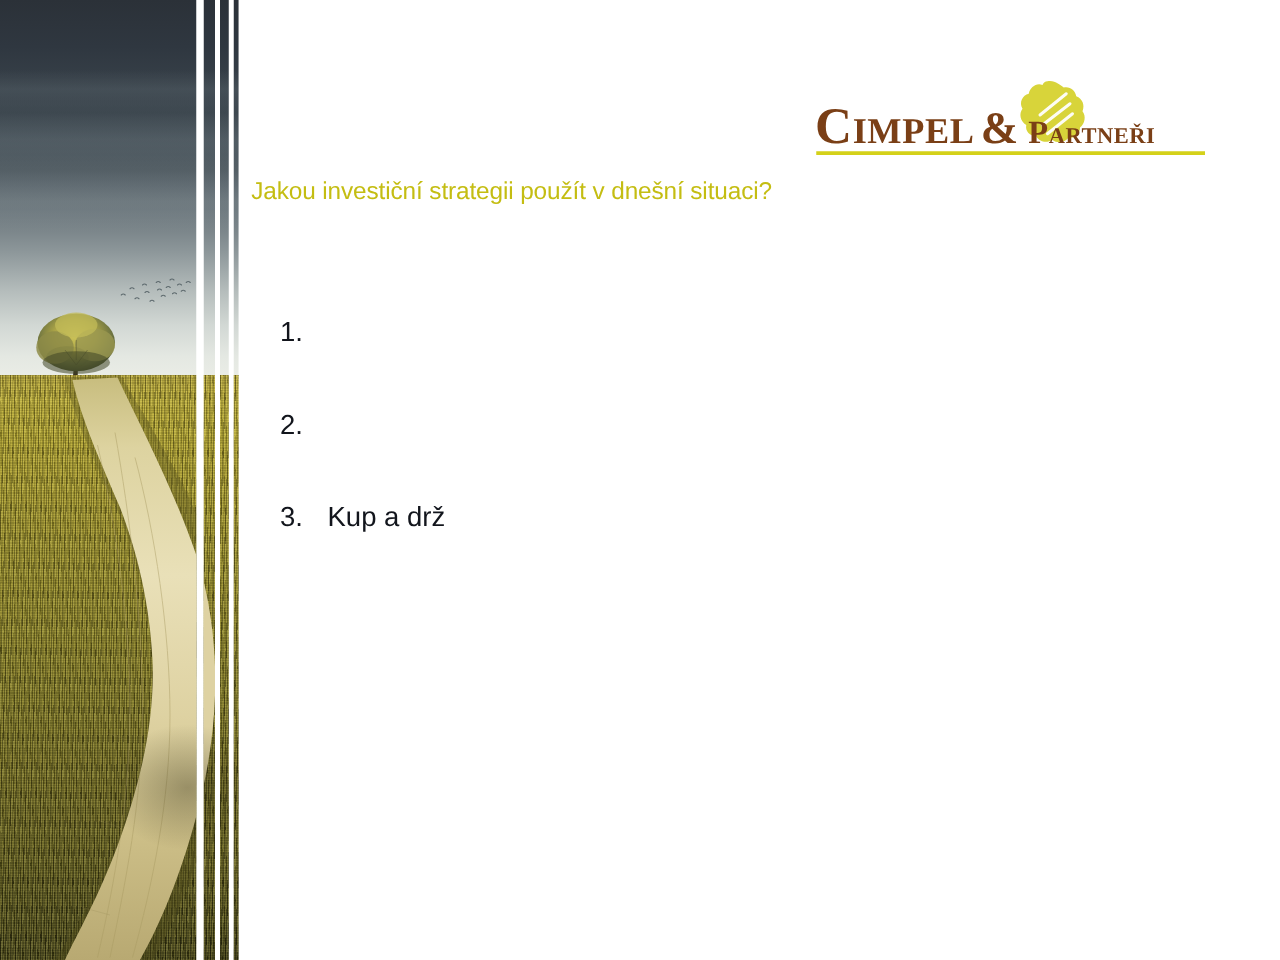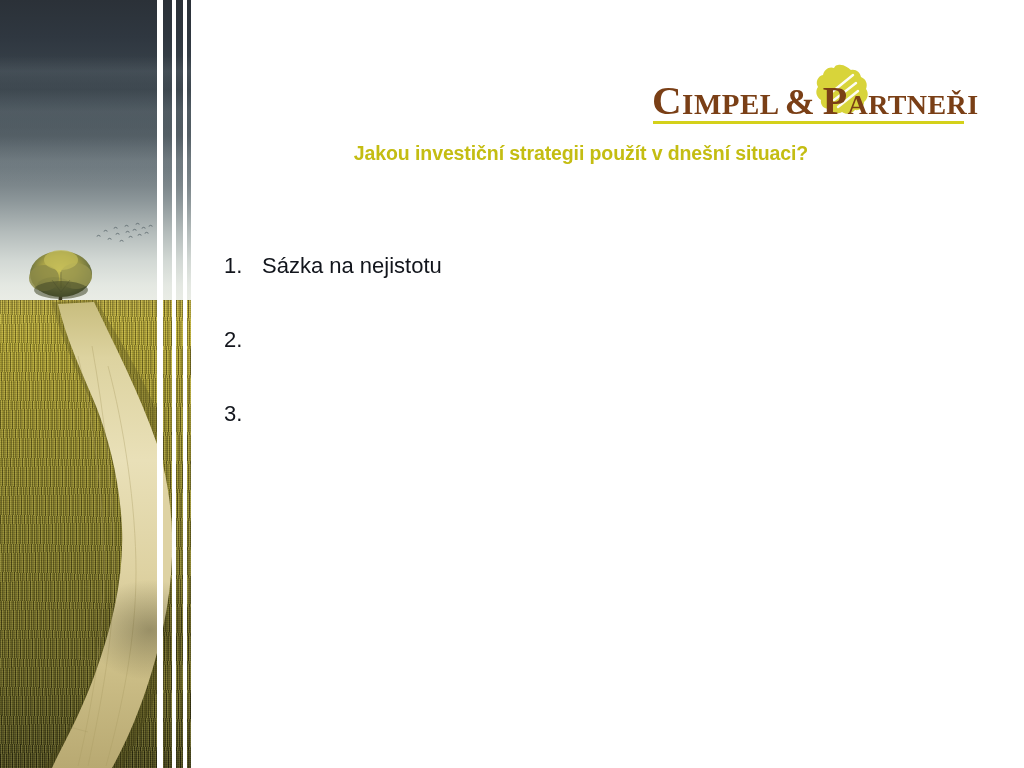--- a/index.html
+++ b/index.html
@@ -173,21 +173,21 @@
   }
   .logo-amp {
     font-size: 36px;
     font-weight: 700;
     line-height: 44px;
     margin-left: 5px;
     position: relative;
     z-index: 3;
   }
   .logo-partneri {
-    font-size: 40px;
+    font-size: 26px;
     font-weight: 700;
     font-variant: small-caps;
     letter-spacing: 0.4px;
     line-height: 44px;
     margin-left: 8px;
   }
   .logo-rule {
     position: absolute;
     left: 1px;
     top: 57px;
@@ -196,25 +196,24 @@
     background: #d4d11a;
   }
 
   
   .slide-title {
     position: absolute;
     left: 201px;
     top: 140px;
     width: 760px;
     font-size: 19.5px;
-    font-weight: 700;
+    font-weight: 400;
     color: #c4bd12;
     letter-spacing: -0.1px;
     line-height: 26px;
-    text-align: center;
   }
 
   
   .agenda {
     position: absolute;
     left: 224px;
     top: 251px;
     width: 700px;
   }
   .agenda-item {
@@ -387,23 +386,23 @@
       <span class="logo-cimpel">Cimpel</span><span class="logo-amp">&amp;</span><span class="logo-partneri">Partneři</span>
     </div>
     <div class="logo-rule"></div>
   </div>
 
   <div class="slide-title">Jakou investiční strategii použít v dnešní situaci?</div>
 
   <div class="agenda">
     <div class="agenda-item">
       <span class="agenda-num">1.</span>
-      <span class="agenda-text">Sázka na nejistotu</span>
     </div>
     <div class="agenda-item">
       <span class="agenda-num">2.</span>
     </div>
     <div class="agenda-item">
       <span class="agenda-num">3.</span>
+      <span class="agenda-text">Kup a drž</span>
     </div>
   </div>
 
 </div>
 
 </body></html>

